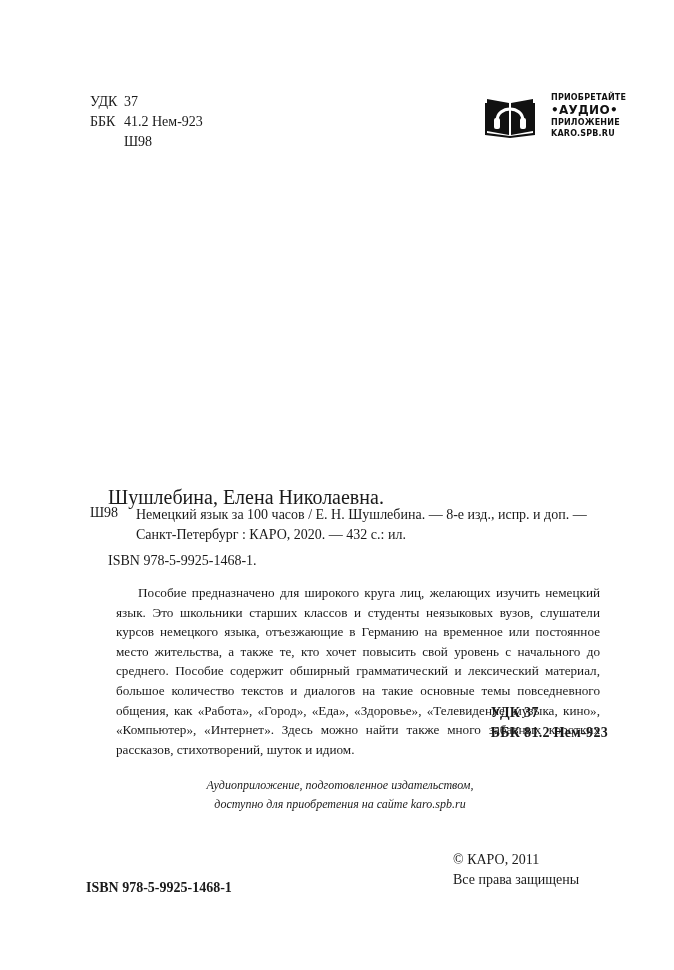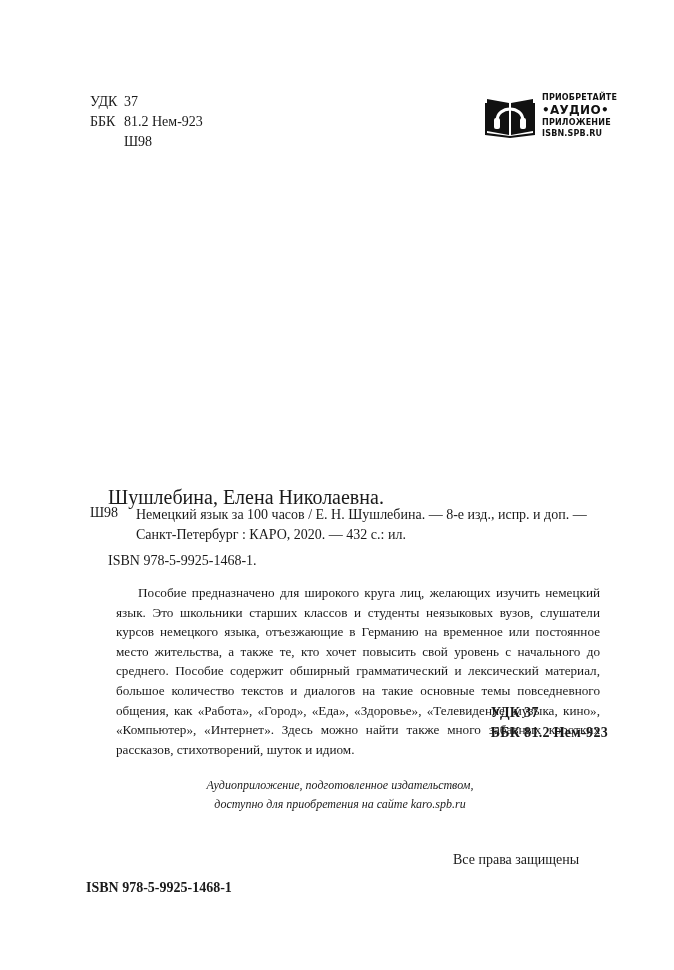--- a/index.html
+++ b/index.html
@@ -8,21 +8,21 @@
       font-family: "Liberation Serif", "DejaVu Serif", serif; color: #1a1a1a;
       overflow: hidden;
     }
     .abs { position: absolute; }
     .cls-block { left: 90px; top: 92px; font-size: 14px; line-height: 20px; }
     .cls-row { display: flex; }
     .cls-key { width: 30px; }
     .cls-val { margin-left: 4px; }
     .logo { left: 485px; top: 91px; display: flex; align-items: center; }
     .logo-icon { width: 50px; height: 48px; }
-    .logo-text { margin-left: 7px; font-family: "DejaVu Sans", sans-serif; font-weight: bold; line-height: 11px; color: #111; }
+    .logo-text { margin-left: 16px; font-family: "DejaVu Sans", sans-serif; font-weight: bold; line-height: 11px; color: #111; }
     .logo-small { font-size: 8px; letter-spacing: 0.2px; }
     .logo-big { font-size: 12px; line-height: 14px; letter-spacing: 0.3px; }
     .author { left: 108px; top: 486px; font-size: 20px; font-weight: normal; }
     .code { left: 90px; top: 505px; font-size: 14px; }
     .bib { left: 136px; top: 505px; font-size: 14px; line-height: 20px; width: 500px; }
     .isbn1 { left: 108px; top: 553px; font-size: 14px; }
     .abstract { left: 108px; top: 575px; width: 500px; font-size: 13.2px; line-height: 19.6px; text-align: justify; }
     .abstract p { margin: 8px; text-indent: 22px; }
     .idx { right: 66px; top: 703px; font-size: 14px; font-weight: bold; line-height: 20px; letter-spacing: 0.3px; }
     .note { left: 200px; top: 776px; width: 280px; font-size: 12px; font-style: italic; text-align: center; line-height: 19px; }
@@ -32,42 +32,42 @@
 </head>
 <body>
 
 <div class="abs cls-block">
   <div class="cls-row">
     <span class="cls-key">УДК</span>
     <span class="cls-val">37</span>
   </div>
   <div class="cls-row">
     <span class="cls-key">ББК</span>
-    <span class="cls-val">81.2 Нем-923</span>
+    <span class="cls-val">41.2 Нем-923</span>
   </div>
   <div class="cls-row">
     <span class="cls-key"></span>
     <span class="cls-val">Ш98</span>
   </div>
 </div>
 
 <div class="abs logo">
   <svg class="logo-icon" viewBox="0 0 50 48">
     <path d="M2 8 L24 12 L24 44 L2 40 Z" fill="#111"></path>
     <path d="M48 8 L26 12 L26 44 L48 40 Z" fill="#111"></path>
     <path d="M0 12 L0 44 L25 47 L50 44 L50 12 L48 12 L48 42 L25 45 L2 42 L2 12 Z" fill="#111"></path>
     <path d="M12 30 C12 14 38 14 38 30" stroke="#fff" stroke-width="3" fill="none"></path>
     <rect x="9" y="27" width="6" height="11" rx="2" fill="#fff"></rect>
     <rect x="35" y="27" width="6" height="11" rx="2" fill="#fff"></rect>
   </svg>
   <div class="logo-text">
     <div class="logo-small">ПРИОБРЕТАЙТЕ</div>
     <div class="logo-big">•АУДИО•</div>
     <div class="logo-small">ПРИЛОЖЕНИЕ</div>
-    <div class="logo-small">ISBN.SPB.RU</div>
+    <div class="logo-small">KARO.SPB.RU</div>
   </div>
 </div>
 
 <div class="abs author">Шушлебина, Елена Николаевна.</div>
 <div class="abs code">Ш98</div>
 <div class="abs bib">
   <div>Немецкий язык за 100 часов / Е. Н. Шушлебина. — 8-е изд., испр. и доп. —</div>
   <div>Санкт-Петербург : КАРО, 2020. — 432 с.: ил.</div>
 </div>
 <div class="abs isbn1">ISBN 978-5-9925-1468-1.</div>
@@ -80,16 +80,17 @@
   <div>УДК 37</div>
   <div>ББК 81.2 Нем-923</div>
 </div>
 
 <div class="abs note">
   <div>Аудиоприложение, подготовленное издательством,</div>
   <div>доступно для приобретения на сайте karo.spb.ru</div>
 </div>
 
 <div class="abs copy">
+  <div>© КАРО, 2011</div>
   <div>Все права защищены</div>
 </div>
 
 <div class="abs isbn2">ISBN 978-5-9925-1468-1</div>
 
 </body></html>

